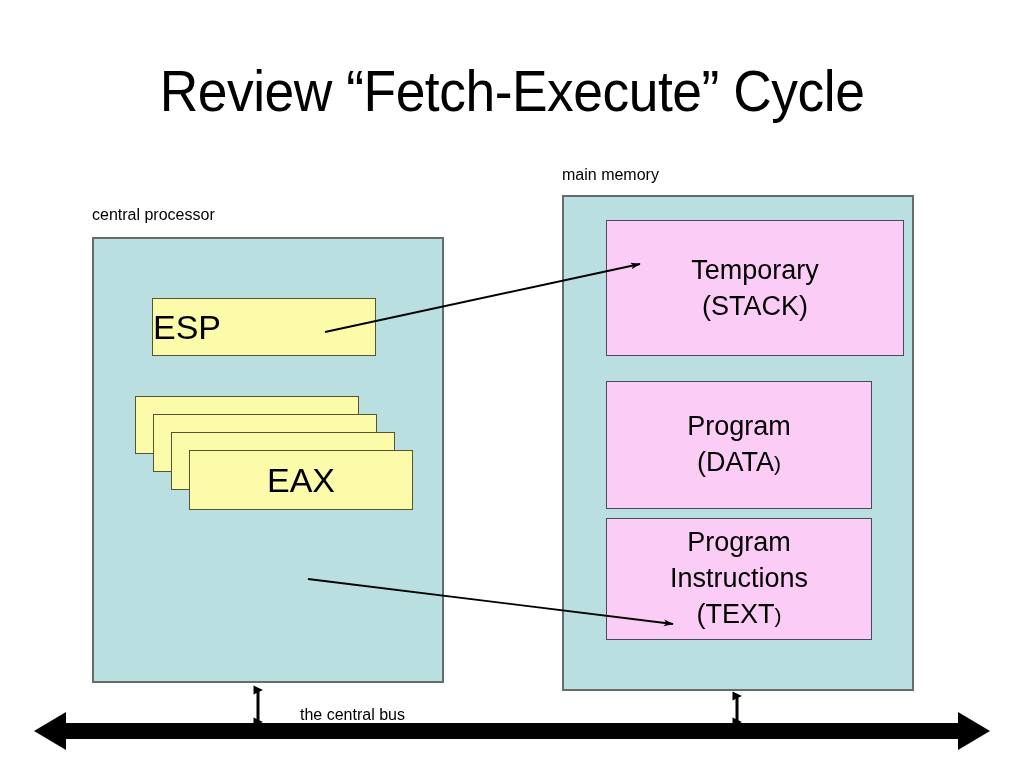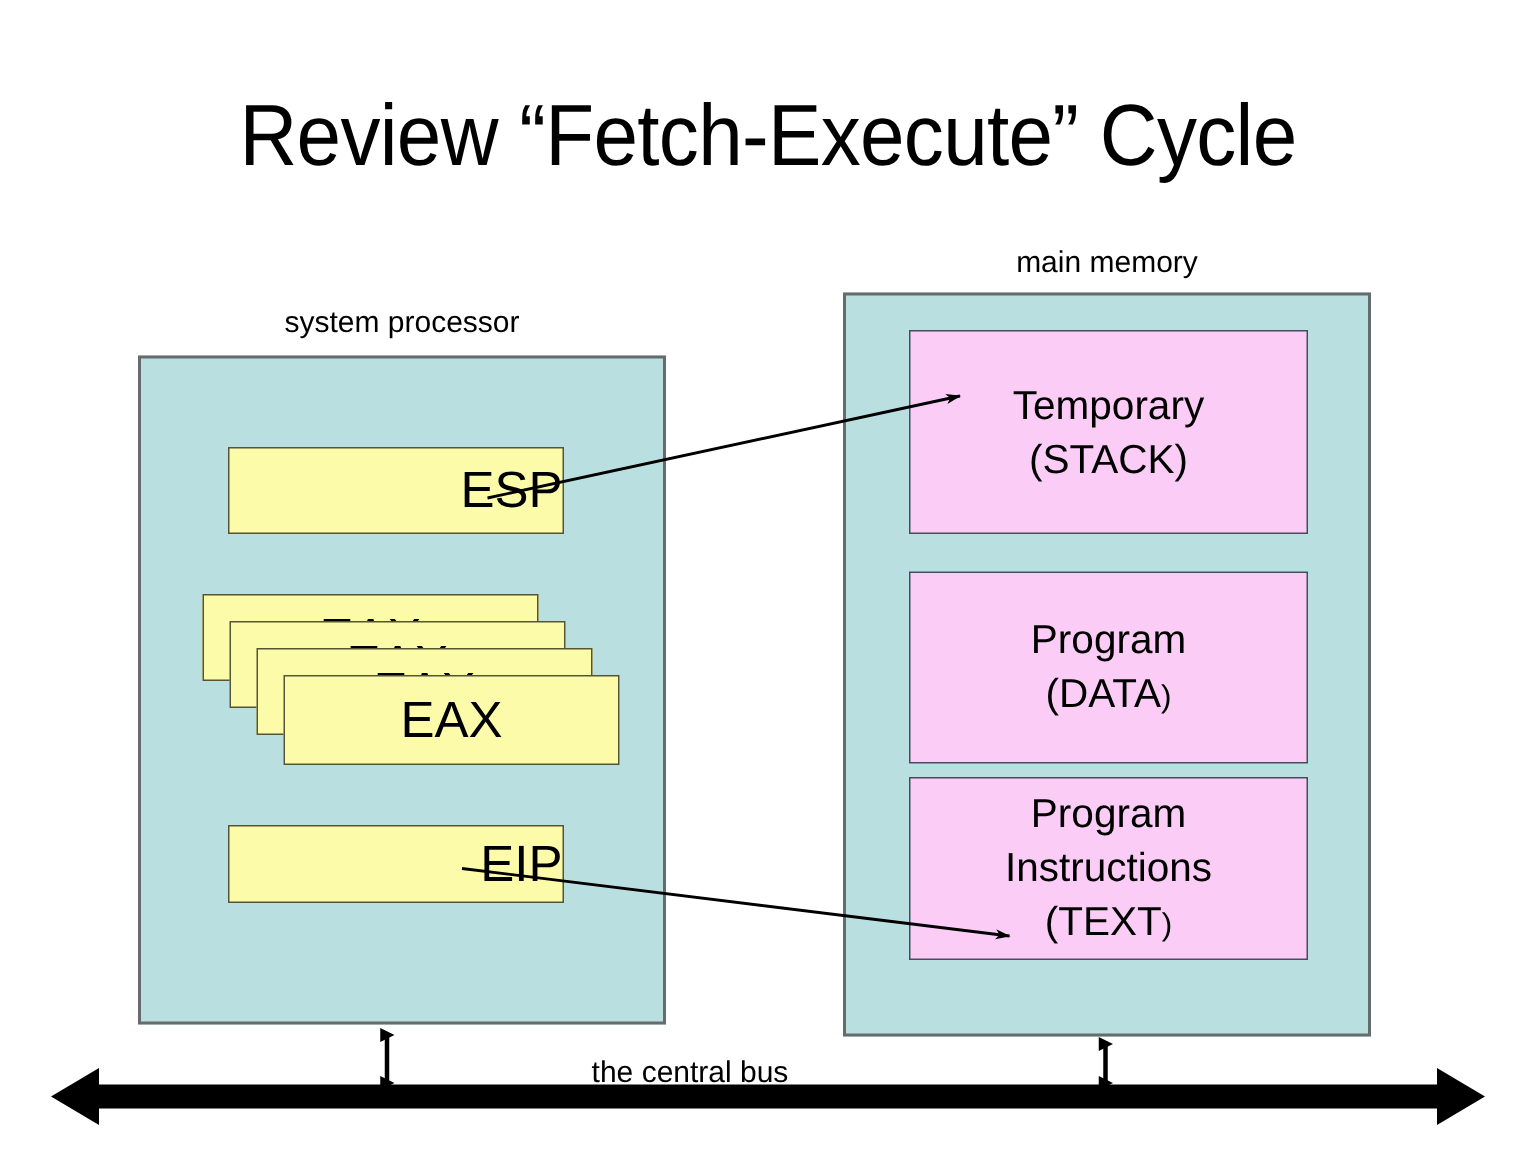--- a/index.html
+++ b/index.html
@@ -34,24 +34,23 @@
     font-weight: normal;
     letter-spacing: -0.5px;
     transform: scaleX(0.92);
     transform-origin: 50% 50%;
     white-space: nowrap;
   }
 
   
   .caption {
     position: absolute;
-    font-size: 20px;
+    font-size: 16px;
     line-height: 22px;
     white-space: nowrap;
-    text-align: center;
   }
   .cap-cpu   { left: 92px;  top: 204px; width: 352px; }
   .cap-mem   { left: 562px; top: 164px; width: 352px; }
   .cap-bus   { left: 300px; top: 704px; width: 320px; }
 
   
   .container-box {
     position: absolute;
     background: #b9dfe0;
     border: 2px solid #666b6b;
@@ -61,21 +60,21 @@
   .mem-box { left: 562px; top: 195px; width: 352px; height: 496px; }
 
   
   .reg-box {
     position: absolute;
     background: #fbfbaa;
     border: 1.4px solid #555533;
     box-sizing: border-box;
     display: flex;
     align-items: center;
-    justify-content: flex-end;
+    justify-content: flex-start;
     font-size: 34px;
     line-height: 38px;
     overflow: hidden;
   }
   .reg-esp { left: 152px; top: 298px; width: 224px; height: 58px; z-index: 6; }
   .reg-eip { left: 152px; top: 550px; width: 224px; height: 52px; z-index: 6; }
 
   .stack-wrap {
     position: absolute;
     left: 0; top: 0;
@@ -112,21 +111,21 @@
     box-sizing: border-box;
     display: flex;
     flex-direction: column;
     align-items: center;
     justify-content: center;
     font-size: 27px;
     line-height: 36px;
     text-align: center;
     z-index: 4;
   }
-  .seg-stack { left: 606px; top: 220px; width: 266px; height: 136px; }
+  .seg-stack { left: 606px; top: 220px; width: 298px; height: 136px; }
   .seg-data  { left: 606px; top: 381px; width: 266px; height: 128px; }
   .seg-text  { left: 606px; top: 518px; width: 266px; height: 122px; }
   .seg-line  { display: block; white-space: nowrap; }
   .paren-small { font-size: 21px; }
 
   
   #arrows {
     position: absolute;
     left: 0; top: 0;
     width: 1024px; height: 768px;
@@ -142,21 +141,21 @@
     z-index: 8;
   }
 </style>
 </head>
 <body>
 
 <div id="stage">
 
   <div class="slide-title">Review “Fetch-Execute” Cycle</div>
 
-  <div class="caption cap-cpu">system processor</div>
+  <div class="caption cap-cpu">central processor</div>
   <div class="caption cap-mem">main memory</div>
   <div class="caption cap-bus">the central bus</div>
 
   <div class="container-box cpu-box"></div>
 
   <div class="container-box mem-box"></div>
 
   <div class="reg-box reg-esp">
     <span>ESP</span>
   </div>
@@ -169,23 +168,20 @@
       <span class="stack-label">EAX</span>
     </div>
     <div class="reg-stack st2">
       <span class="stack-label">EAX</span>
     </div>
     <div class="reg-stack st3">
       <span class="stack-label">EAX</span>
     </div>
   </div>
 
-  <div class="reg-box reg-eip">
-    <span>EIP</span>
-  </div>
 
   <div class="mem-seg seg-stack">
     <span class="seg-line">Temporary</span>
     <span class="seg-line"><span>(</span><span>STACK</span><span>)</span></span>
   </div>
 
   <div class="mem-seg seg-data">
     <span class="seg-line">Program</span>
     <span class="seg-line"><span>(</span><span>DATA</span><span class="paren-small">)</span></span>
   </div>

